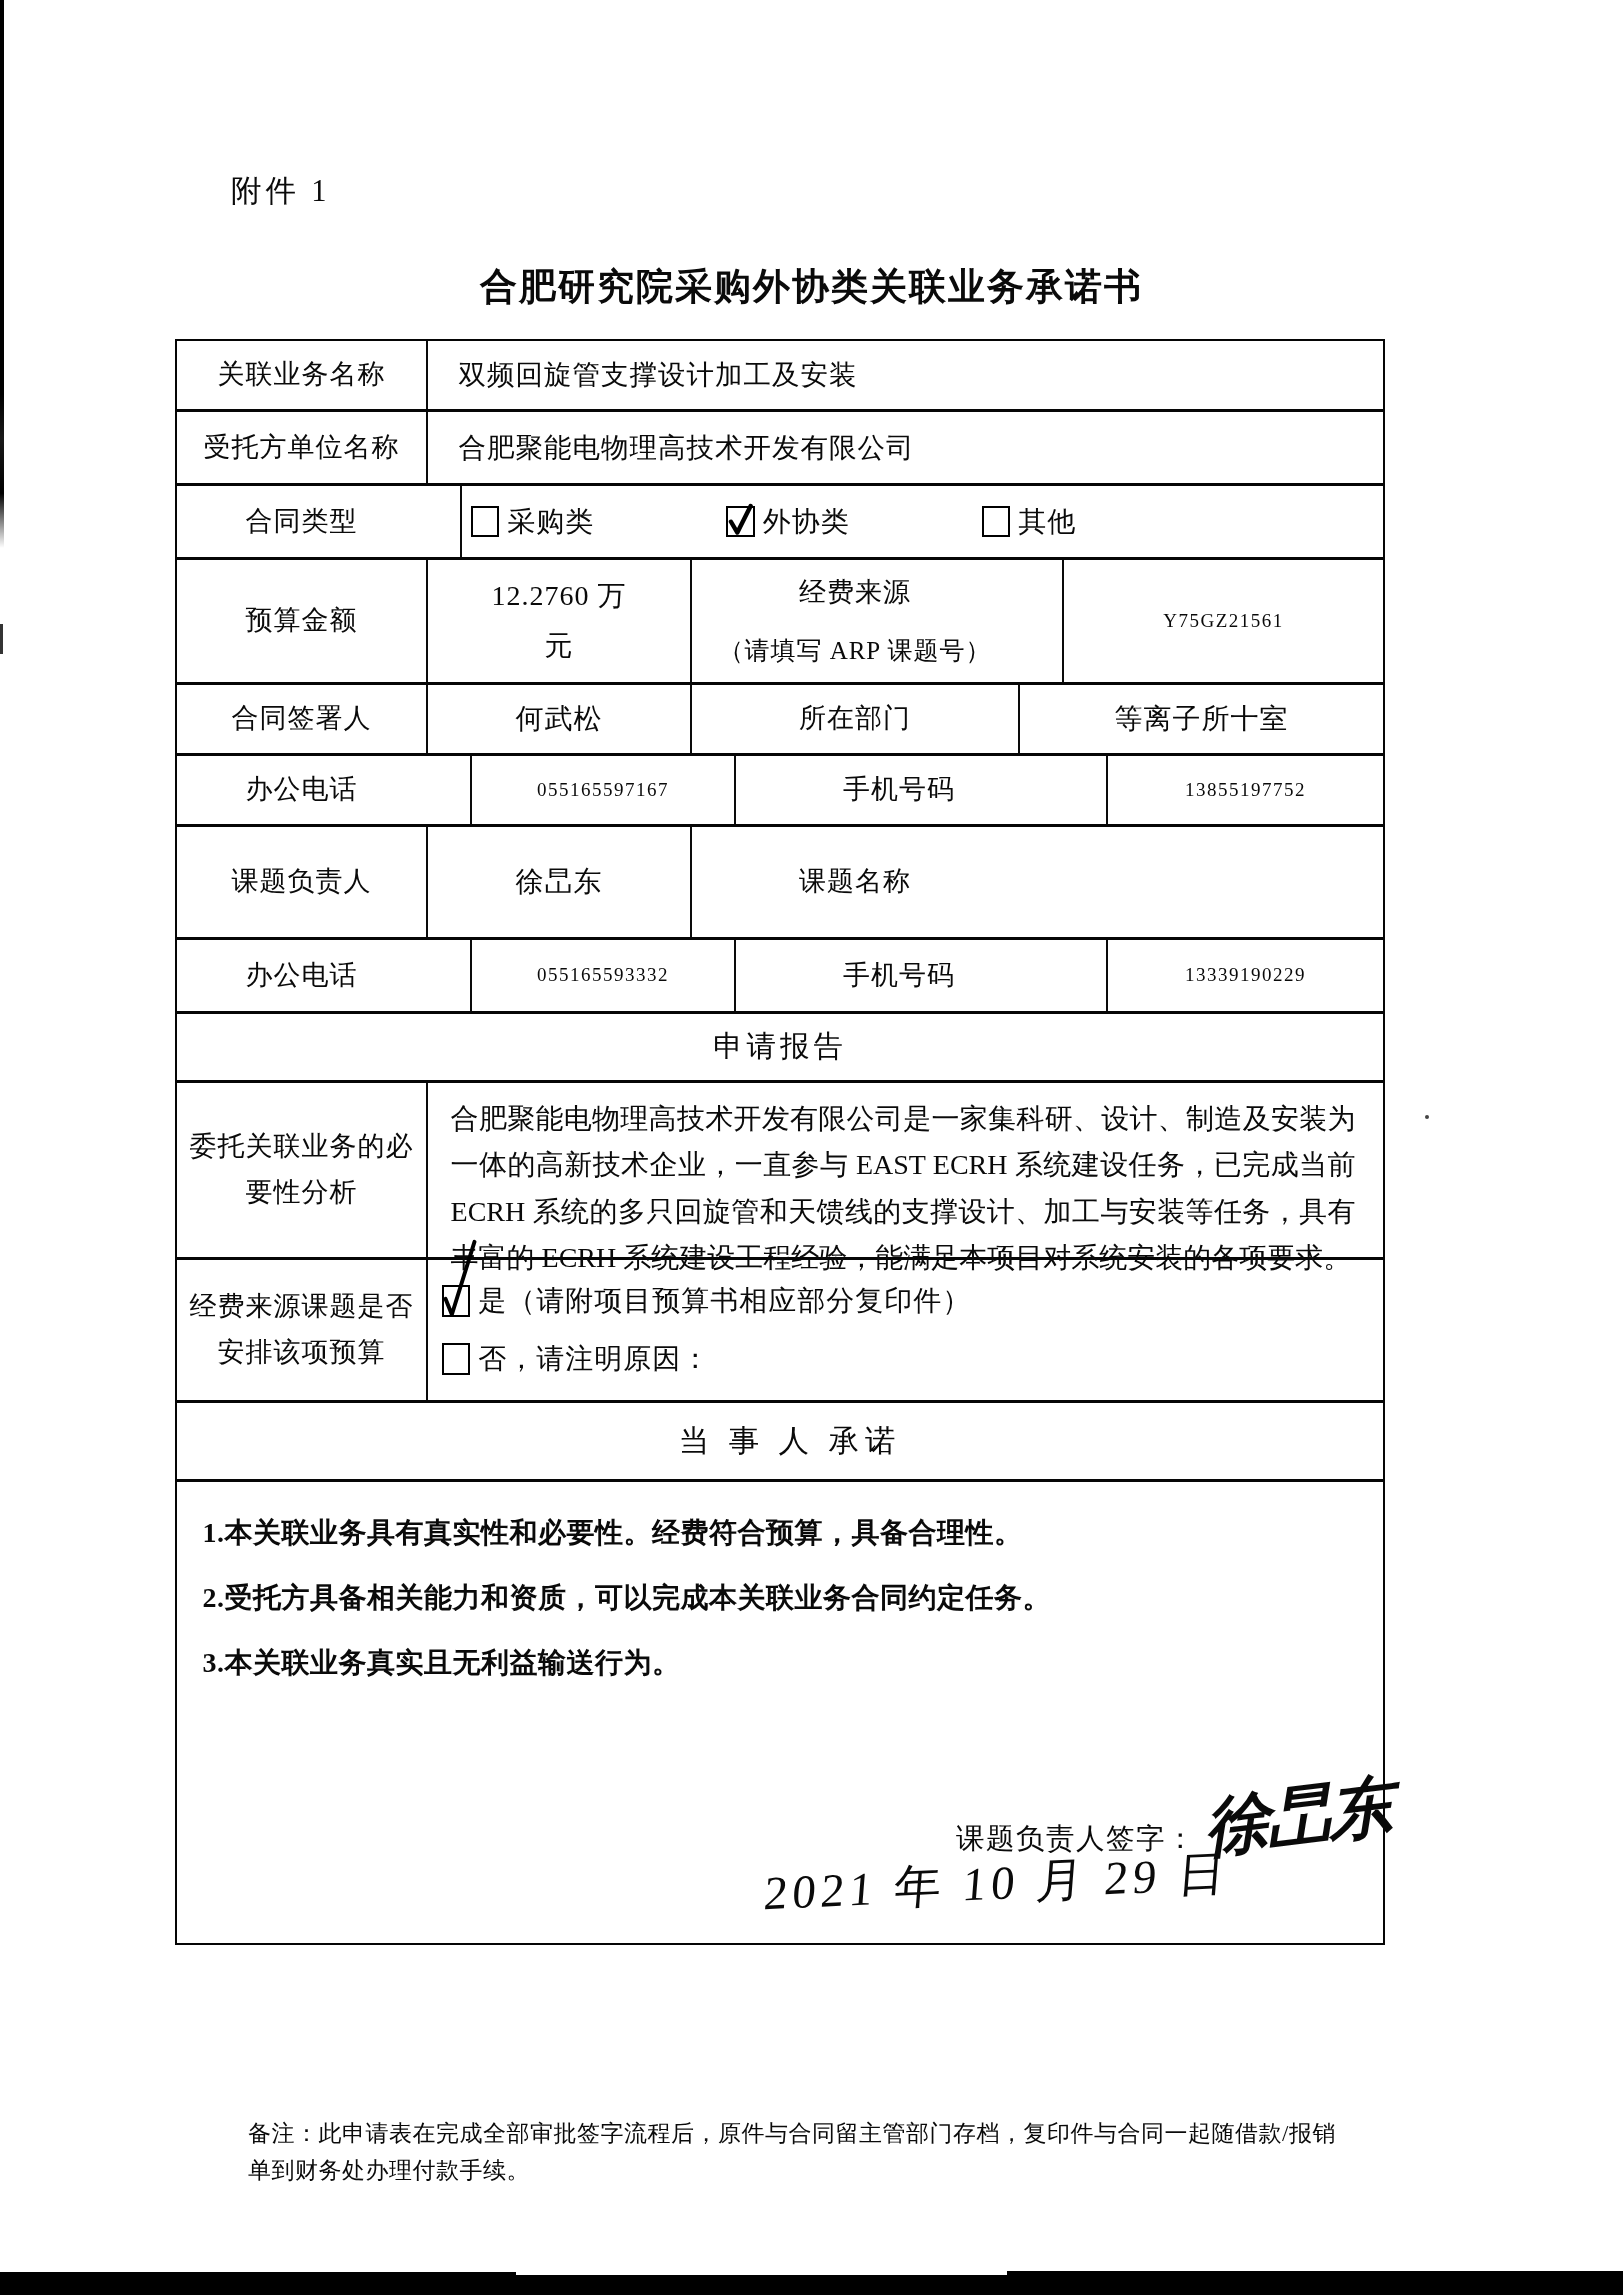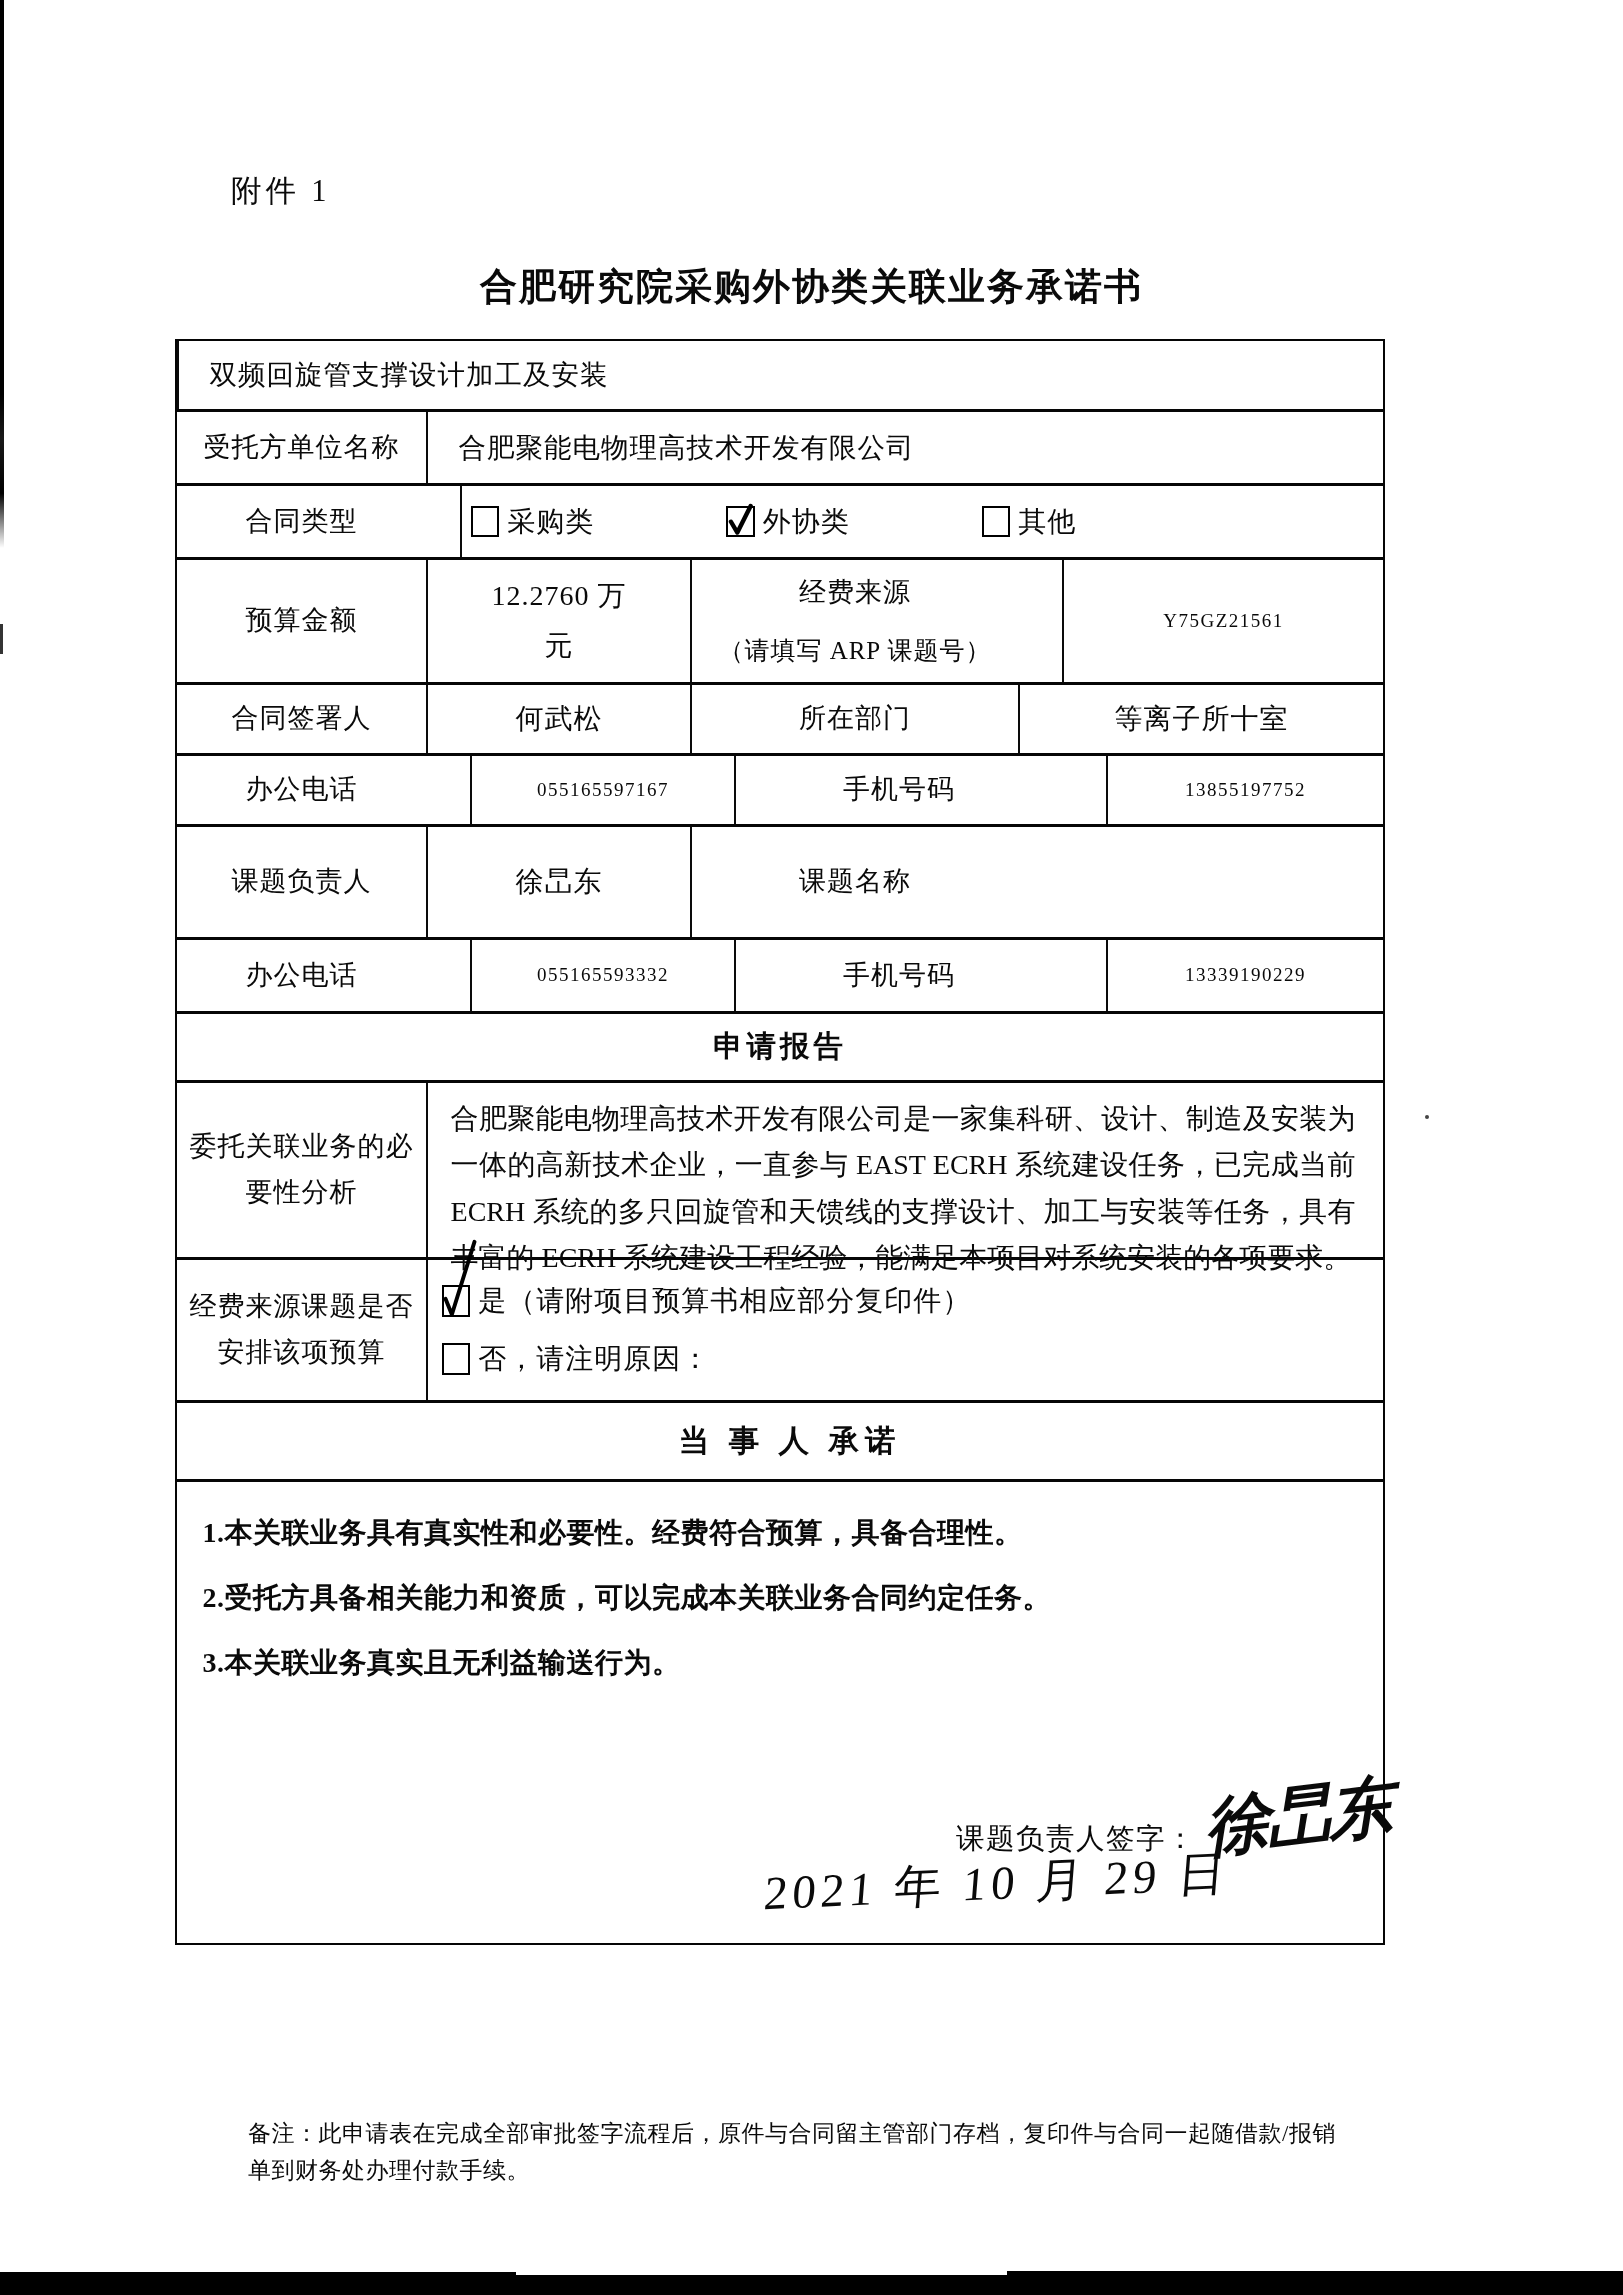--- a/index.html
+++ b/index.html
@@ -39,21 +39,21 @@
 
   
   .cbx { width:24.6px; height:27.5px; border:2.9px solid #000; display:inline-block;
          position:relative; flex:none; background:#fff; }
   .cbx svg { position:absolute; overflow:visible; left:0; top:0; }
   .opt { display:flex; align-items:center; gap:7.9px; font-size:28px; letter-spacing:1px; }
 
   .ct-row { padding-left:8.8px;margin-left:34px; }
   .ct-row .opt + .opt { margin-left:132px; }
 
-  .sec-head { justify-content:center; text-align:center; font-weight:700; }
+  .sec-head { justify-content:center; text-align:center; font-weight:400; }
   .sec-head.app { font-size:29.5px; letter-spacing:3.9px; }
   .sec-head.party { font-size:30.5px; letter-spacing:5.9px;margin-left:20px; }
 
   .necessity-text { padding:12.8px 27.5px 12.8px 22.6px; font-size:28px; line-height:1.66;
                     text-align:justify; align-items:flex-start; display:block; }
 
   .fund-opts { flex-direction:column; align-items:flex-start; justify-content:center;
                padding-left:13.8px; gap:19.7px; display:flex; }
 
   .commit-cell { display:block; padding:30.5px 29.5px 0 25.6px; }
@@ -82,20 +82,21 @@
 <body>
 
 <div class="page">
 
   <div class="abs attachment-label">附件 1</div>
   <div class="abs doc-title">合肥研究院采购外协类关联业务承诺书</div>
 
   <div class="abs form-table">
 
     <div class="tr first h139">
+      <div class="td nb c1 lbl">关联业务名称</div>
       <div class="td cfill val-left">双频回旋管支撑设计加工及安装</div>
     </div>
 
     <div class="tr h150">
       <div class="td nb c1 lbl">受托方单位名称</div>
       <div class="td cfill val-left">合肥聚能电物理高技术开发有限公司</div>
     </div>
 
     <div class="tr h150">
       <div class="td nb c1 lbl">合同类型</div>

